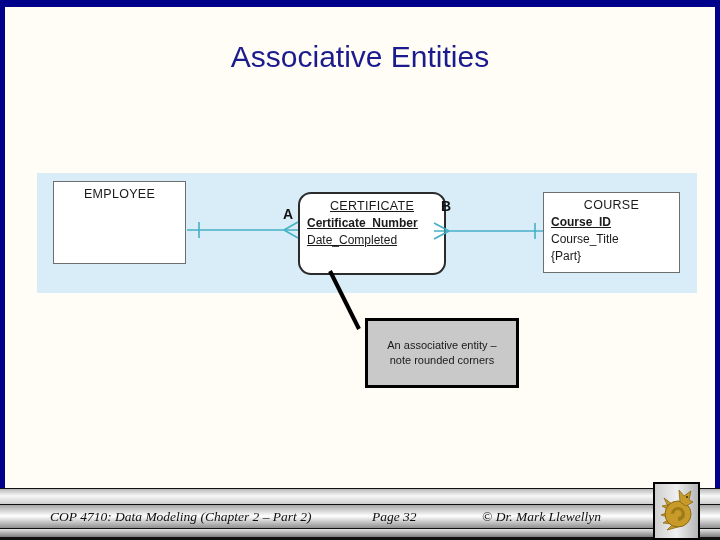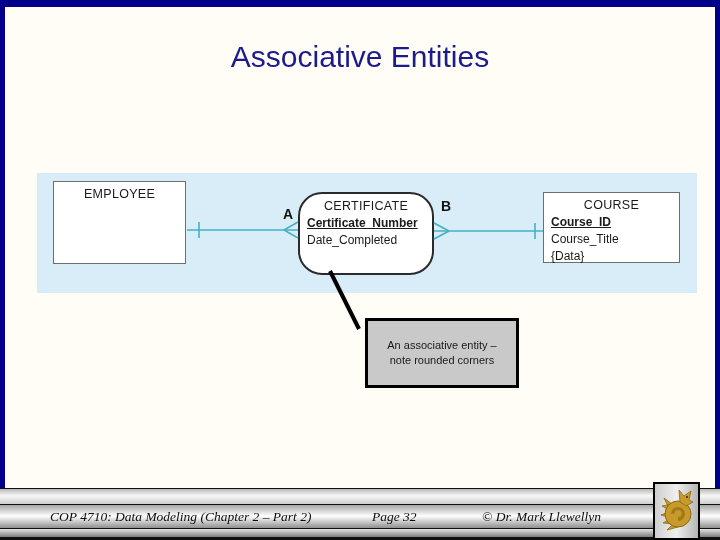--- a/index.html
+++ b/index.html
@@ -14,22 +14,22 @@
 
   
   .panel{position:absolute;left:32px;top:166px;width:660px;height:120px;background:#d9edf8;}
 
   
   .entity{position:absolute;background:#ffffff;box-sizing:border-box;font-size:12px;color:#1a1a1a;}
   .entity .ename{text-align:center;padding-top:5px;font-size:12.5px;letter-spacing:0.3px;}
   .entity .attrs{padding:2px 4px 0 7px;line-height:17px;white-space:nowrap;}
   .attr-key{font-weight:bold;text-decoration:underline;}
   .e-employee{left:48px;top:174px;width:133px;height:83px;border:1px solid #6e6e6e;}
-  .e-certificate{left:293px;top:185px;width:136px;height:83px;border:2px solid #2b2b2b;border-radius:24px;}
-  .e-course{left:538px;top:185px;width:137px;height:71px;border:1px solid #6e6e6e;}
+  .e-certificate{left:293px;top:185px;width:148px;height:83px;border:2px solid #2b2b2b;border-radius:13px;text-decoration:underline;}
+  .e-course{left:538px;top:185px;width:137px;height:81px;border:1px solid #6e6e6e;}
 
   .rel-label{position:absolute;font-size:14px;font-weight:bold;color:#111;}
   .label-a{left:278px;top:199px;}
   .label-b{left:436px;top:191px;}
 
   svg.connectors{position:absolute;left:0;top:0;width:720px;height:540px;pointer-events:none;}
 
   
   .callout{position:absolute;left:360px;top:311px;width:148px;height:64px;background:#c9c9c9;
            border:3px solid #000;display:flex;flex-direction:column;justify-content:center;
@@ -72,21 +72,21 @@
       <div class="attr-key">Certificate_Number</div>
       <div>Date_Completed</div>
     </div>
   </div>
 
   <div class="entity e-course">
     <div class="ename">COURSE</div>
     <div class="attrs">
       <div class="attr-key">Course_ID</div>
       <div>Course_Title</div>
-      <div>{Data}</div>
+      <div>{Part}</div>
     </div>
   </div>
 
   <div class="rel-label label-a">A</div>
   <div class="rel-label label-b">B</div>
 
   <svg class="connectors" xmlns="http://www.w3.org/2000/svg">
 
     <line x1="182" y1="223" x2="293" y2="223" stroke="#45b0c6" stroke-width="1.6"></line>
     <line x1="194" y1="215" x2="194" y2="231" stroke="#45b0c6" stroke-width="1.6"></line>

